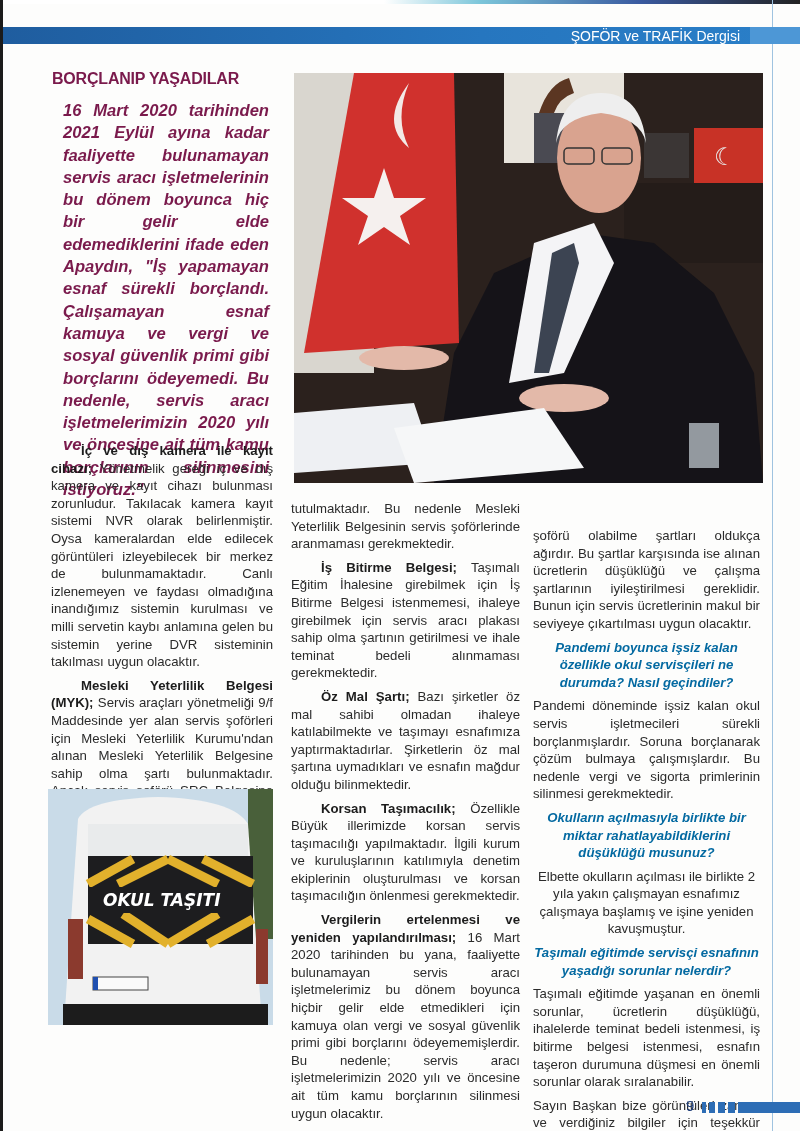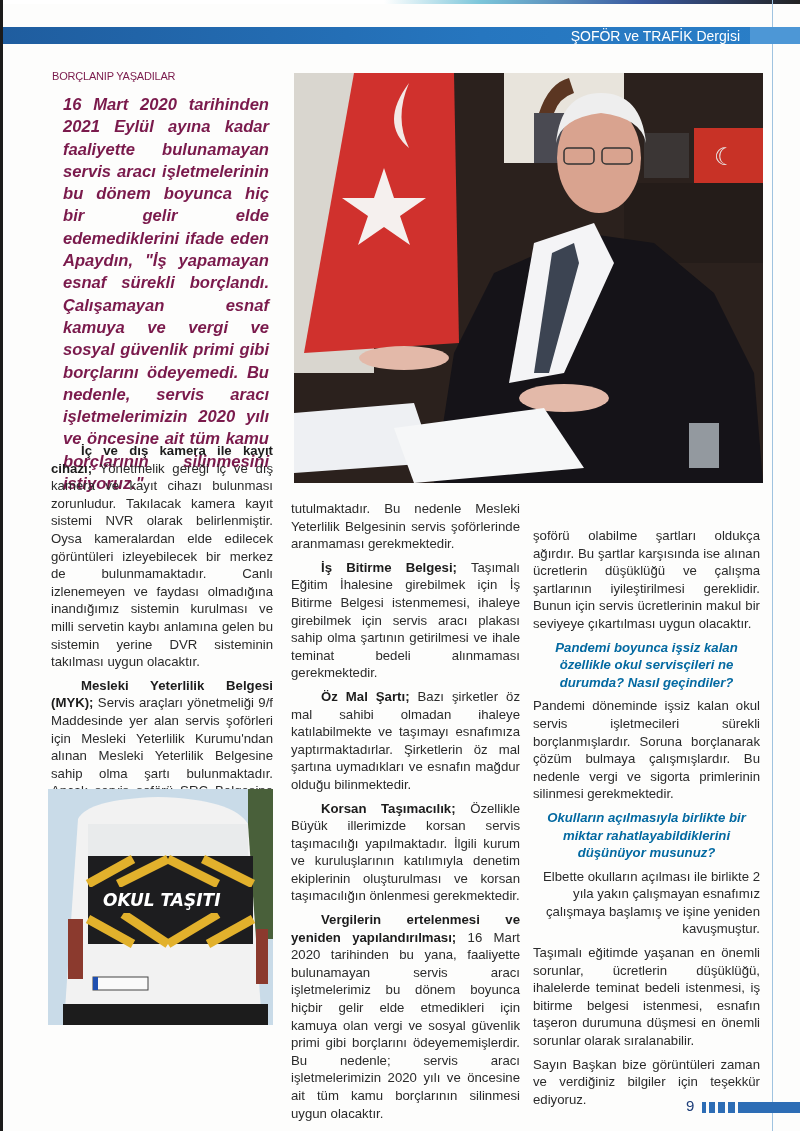--- a/index.html
+++ b/index.html
@@ -10,21 +10,21 @@
               background:linear-gradient(90deg,#fff 0%,#fff 48%,#7cc6da 60%,#3a5aa0 80%,#222 100%); }
   .header-bar { position:absolute; left:3px; top:27px; width:797px; height:17px;
                 background:linear-gradient(90deg,#1f5d9f 0%,#2676bf 60%,#2a7fc8 100%); }
   .header-bar .tail { position:absolute; right:0; top:0; width:50px; height:17px; background:#4d97d6; }
   .header-title { position:absolute; right:60px; top:1px; color:#fff; font-size:14px;
                   font-family:"Liberation Sans", sans-serif; letter-spacing:0; }
   .vline { position:absolute; left:772px; top:0; width:1px; height:1131px; background:#9fc3e0; }
 
   .headline { position:absolute; left:52px; top:70px; width:228px;
               font-family:"Liberation Sans", sans-serif; color:#7a1a4c; }
-  .headline h2 { margin:0 0 12px 0; font-size:11px; font-weight:normal; letter-spacing:-0.2px; }
+  .headline h2 { margin:0 0 12px 0; font-size:16px; font-weight:bold; letter-spacing:-0.2px; }
   .headline p { margin:11px; font-size:16.6px; font-weight:bold; font-style:italic; line-height:22.3px;
                 text-align:justify; }
 
   .photo-main { position:absolute; left:294px; top:73px; width:469px; height:410px;
                 background:#3a2a24; overflow:hidden; }
   .photo-van { position:absolute; left:48px; top:789px; width:225px; height:236px;
                background:#cfd9e0; overflow:hidden; }
 
   .col { position:absolute; font-family:"Liberation Sans", sans-serif; font-size:13.2px;
          line-height:17.6px; color:#2b2b2b; text-align:justify; }
@@ -128,22 +128,23 @@
   <p class="ind"><b>Korsan Taşımacılık;</b><span> Özellikle Büyük illerimizde korsan servis taşımacılığı yapılmaktadır. İlgili kurum ve kuruluşlarının katılımıyla denetim ekiplerinin oluşturulması ve korsan taşımacılığın önlenmesi gerekmektedir.</span></p>
   <p class="ind"><b>Vergilerin ertelenmesi ve yeniden yapılandırılması;</b><span> 16 Mart 2020 tarihinden bu yana, faaliyette bulunamayan servis aracı işletmelerimiz bu dönem boyunca hiçbir gelir elde etmedikleri için kamuya olan vergi ve sosyal güvenlik primi gibi borçlarını ödeyememişlerdir. Bu nedenle; servis aracı işletmelerimizin 2020 yılı ve öncesine ait tüm kamu borçlarının silinmesi uygun olacaktır.</span></p>
   <p class="q">Servis Şoförlerinin ne gibi talepleri ve beklentileri var?</p>
 
 </div>
 
 <div class="col c3">
   <p>şoförü olabilme şartları oldukça ağırdır. Bu şartlar karşısında ise alınan ücretlerin düşüklüğü ve çalışma şartlarının iyileştirilmesi gereklidir. Bunun için servis ücretlerinin makul bir seviyeye çıkartılması uygun olacaktır.</p>
   <p class="q">Pandemi boyunca işsiz kalan özellikle okul servisçileri ne durumda? Nasıl geçindiler?</p>
   <p>Pandemi döneminde işsiz kalan okul servis işletmecileri sürekli borçlanmışlardır. Soruna borçlanarak çözüm bulmaya çalışmışlardır. Bu nedenle vergi ve sigorta primlerinin silinmesi gerekmektedir.</p>
-  <p class="q">Okulların açılmasıyla birlikte bir miktar rahatlayabildiklerini düşünüyor musunuz?</p>
-  <p style="text-align:right">Elbette okulların açılması ile birlikte 2 yıla yakın çalışmayan esnafımız çalışmaya başlamış ve işine yeniden kavuşmuştur.</p>
+  <p class="q">Okulların açılmasıyla birlikte bir miktar rahatlayabildiklerini düşüklüğü musunuz?</p>
+  <p style="text-align:center">Elbette okulların açılması ile birlikte 2 yıla yakın çalışmayan esnafımız çalışmaya başlamış ve işine yeniden kavuşmuştur.</p>
+  <p class="q">Taşımalı eğitimde servisçi esnafının yaşadığı sorunlar nelerdir?</p>
   <p>Taşımalı eğitimde yaşanan en önemli sorunlar, ücretlerin düşüklüğü, ihalelerde teminat bedeli istenmesi, iş bitirme belgesi istenmesi, esnafın taşeron durumuna düşmesi en önemli sorunlar olarak sıralanabilir.</p>
   <p>Sayın Başkan bize görüntüleri zaman ve verdiğiniz bilgiler için teşekkür ediyoruz.</p>
 </div>
 
 <div class="footer">
   <span class="pageno">9</span>
   <span class="sq" style="left:16px;width:4px;"></span>
   <span class="sq" style="left:23px;width:6px;"></span>
   <span class="sq" style="left:32px;width:7px;"></span>
   <span class="sq" style="left:42px;width:7px;"></span>

